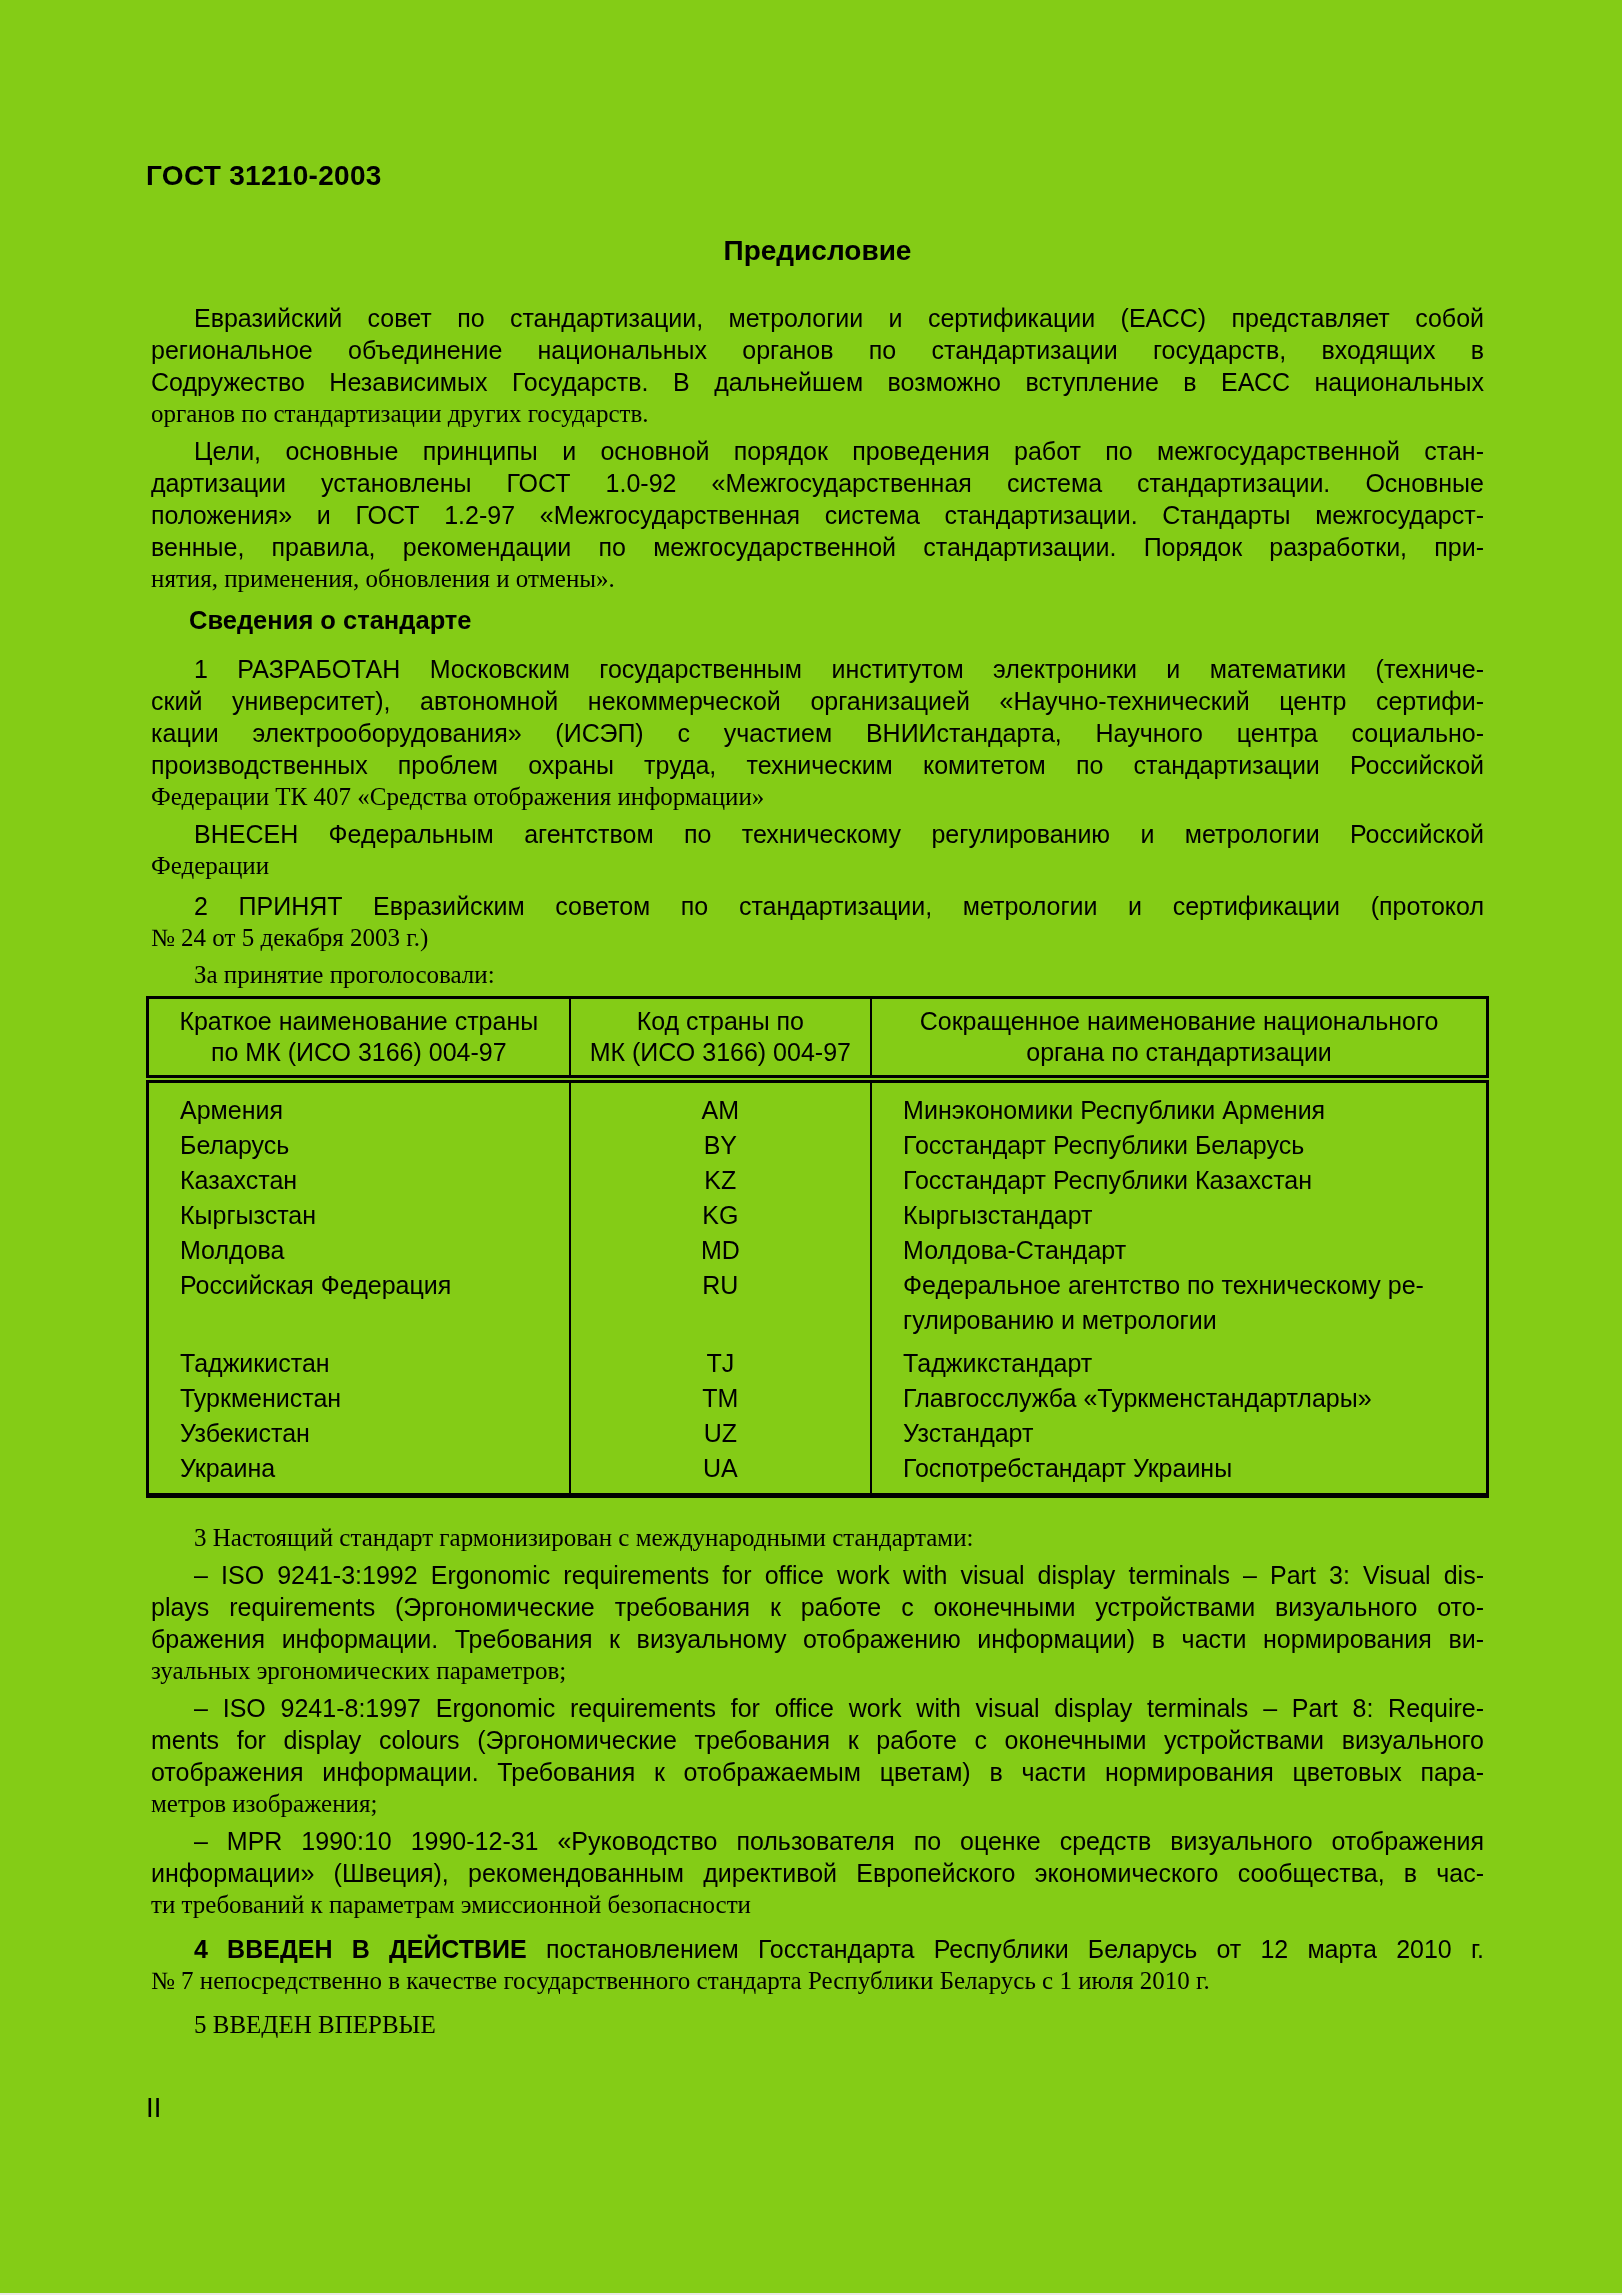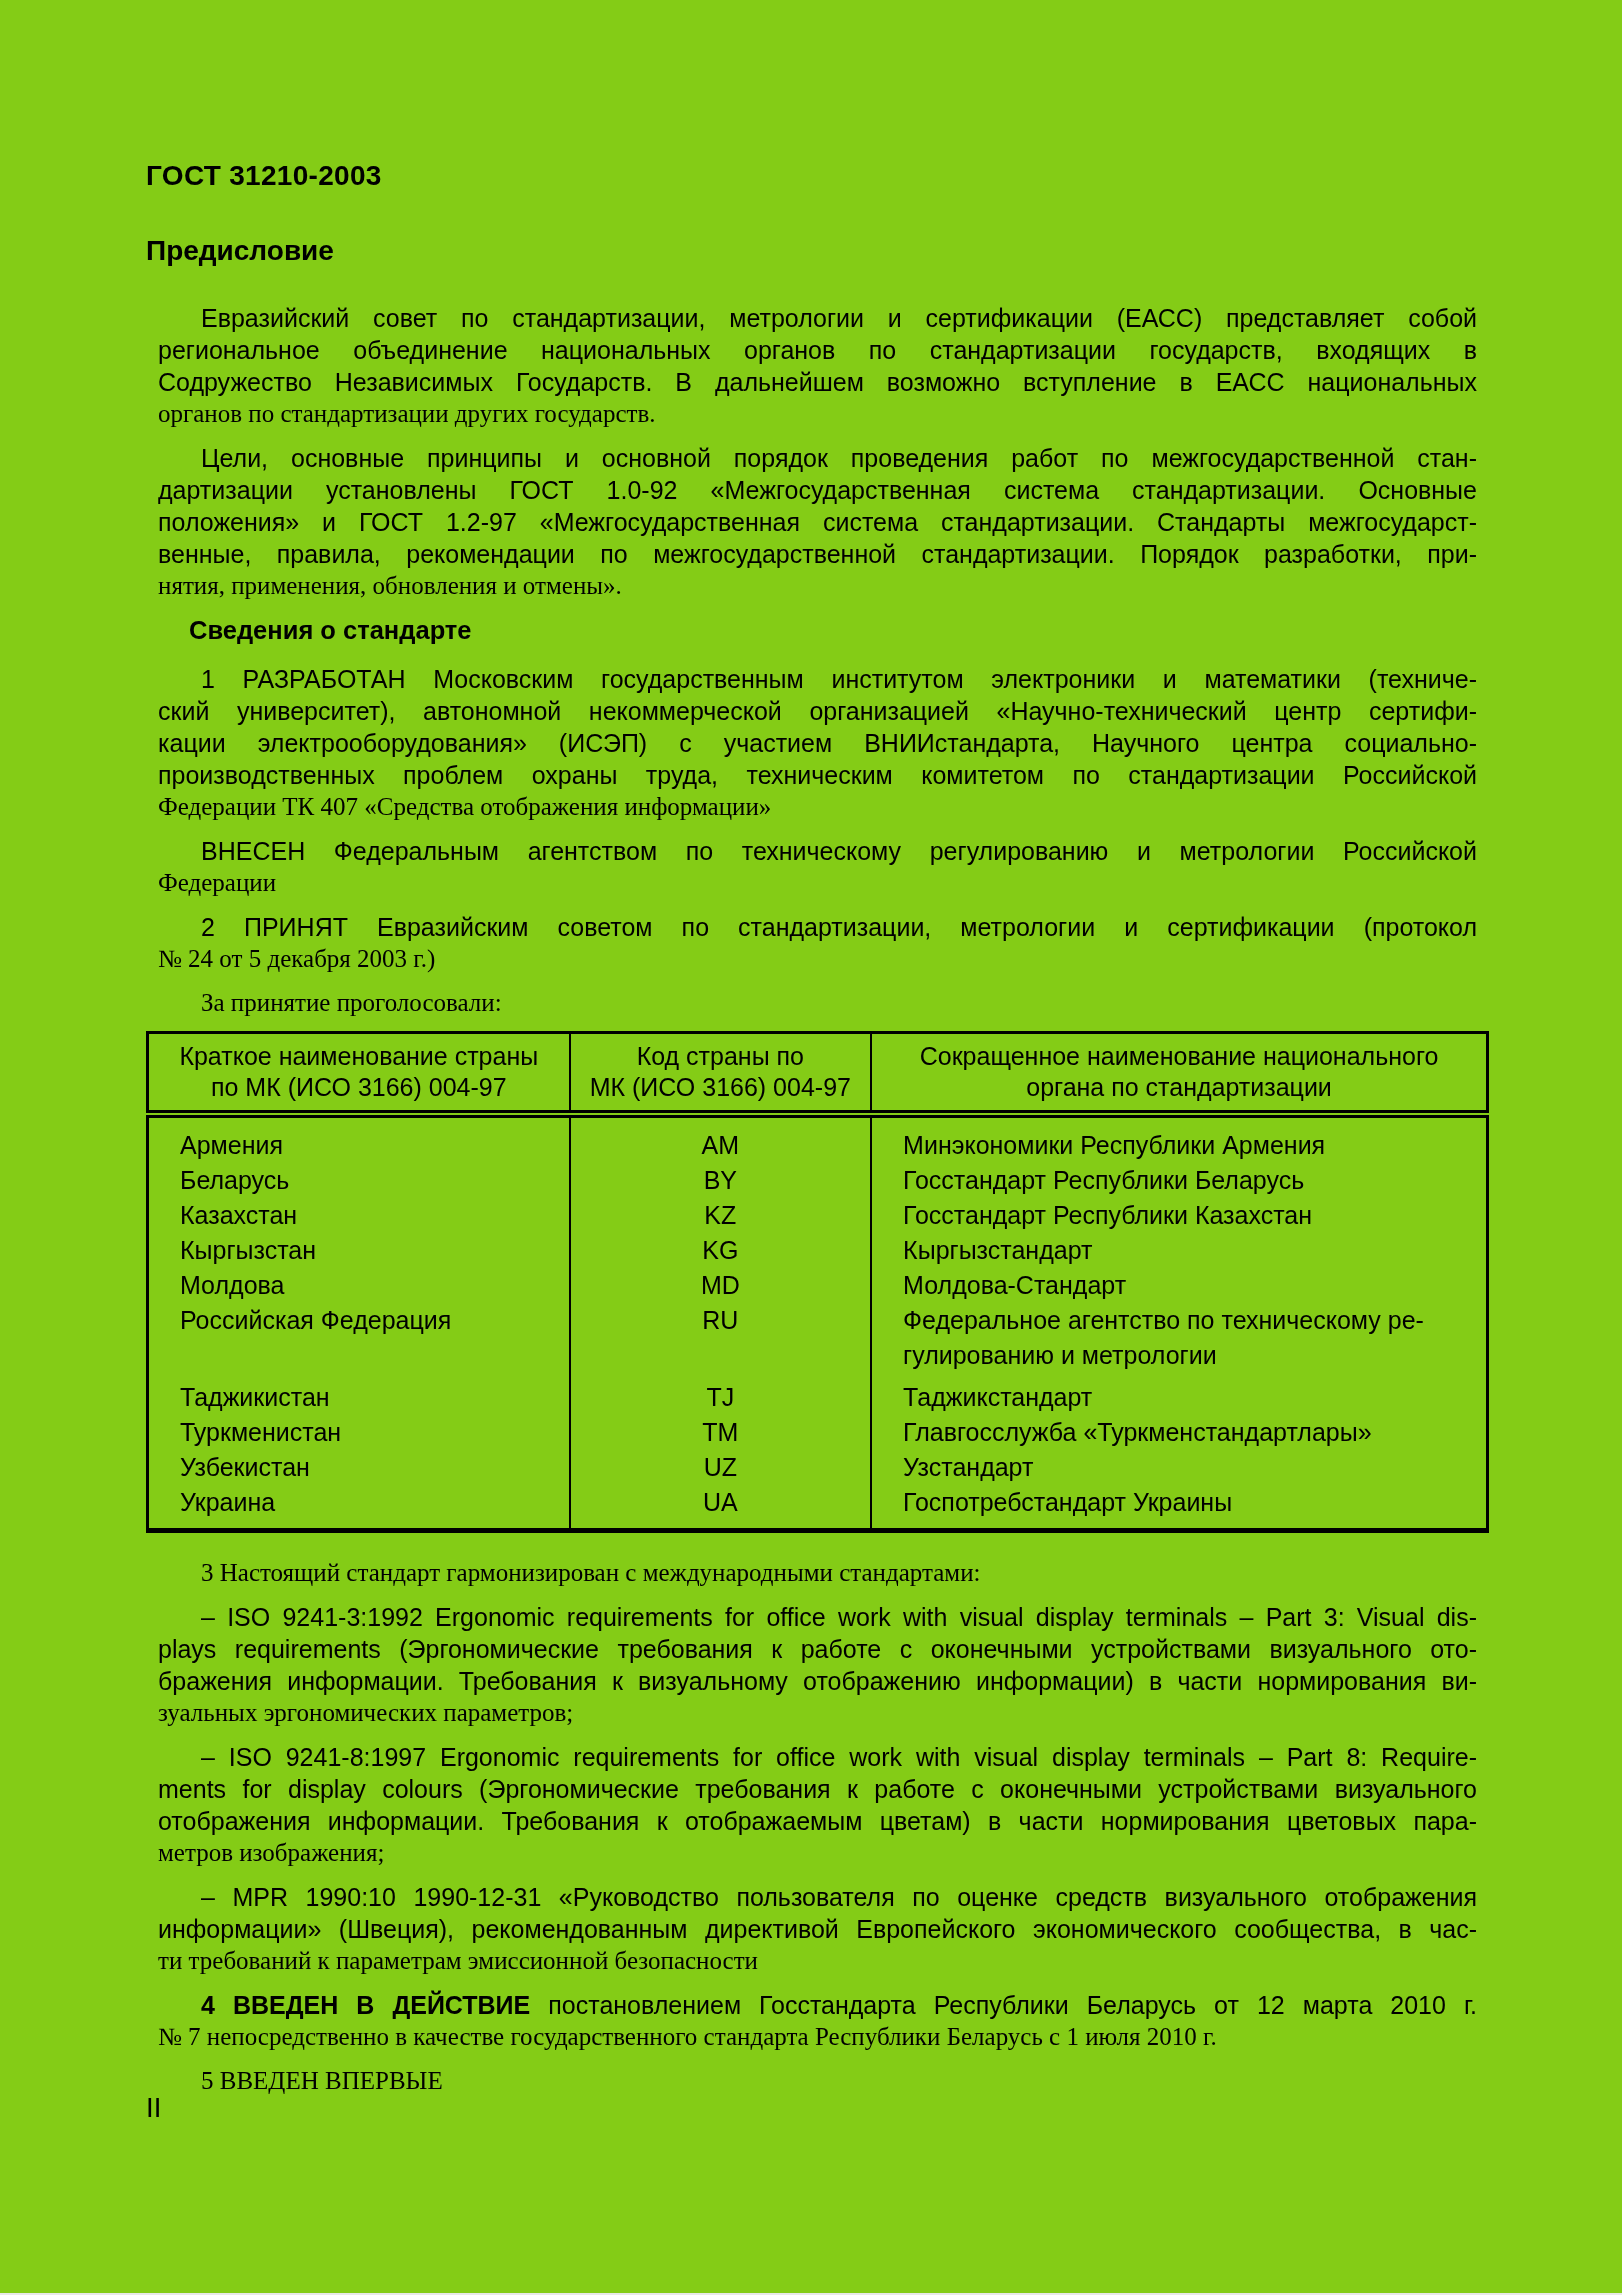--- a/index.html
+++ b/index.html
@@ -21,25 +21,25 @@
   .doc-number {
     font-size: 28px;
     font-weight: 700;
     line-height: 33px;
     letter-spacing: 0.3px;
   }
   .page-title {
     font-size: 28px;
     font-weight: 700;
     line-height: 33px;
-    text-align: left;
+    text-align: center;
     margin-top: 42px;
   }
   #doc-body { margin-top: 35px; }
-  .para { margin: 12px; }
+  .para { margin: 5px; }
   .line {
     font-size: 25px;
     line-height: 32px;
     white-space: normal;
   }
   .line.just { text-align: justify; text-align-last: justify; }
   .line.last { text-align: left; text-align-last: left; font-family: Liberation Serif, serif; }
   .line.indent { text-indent: 43px; }
   .subheading {
     font-size: 25.5px;

